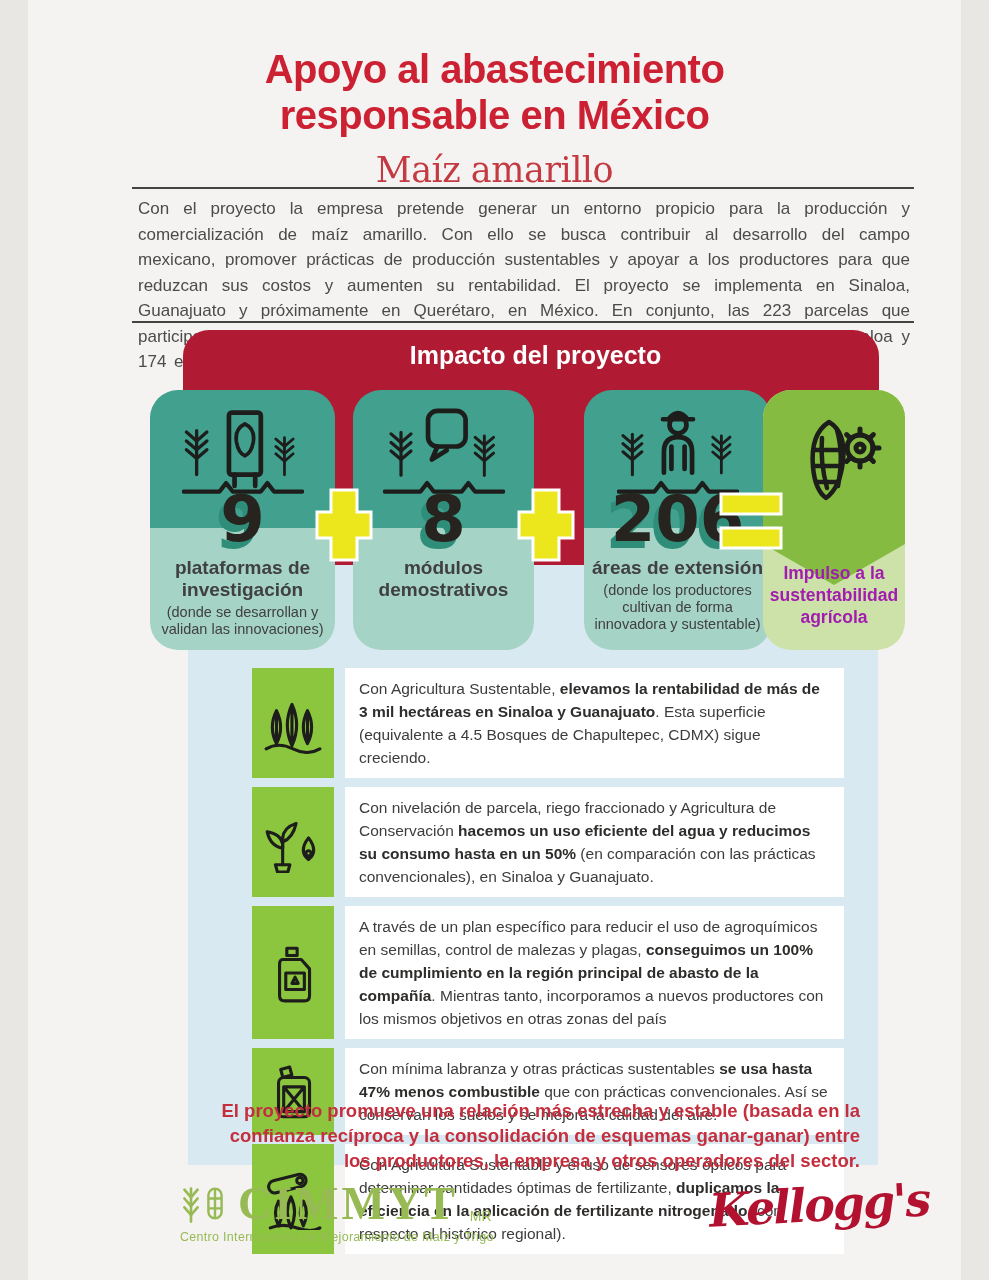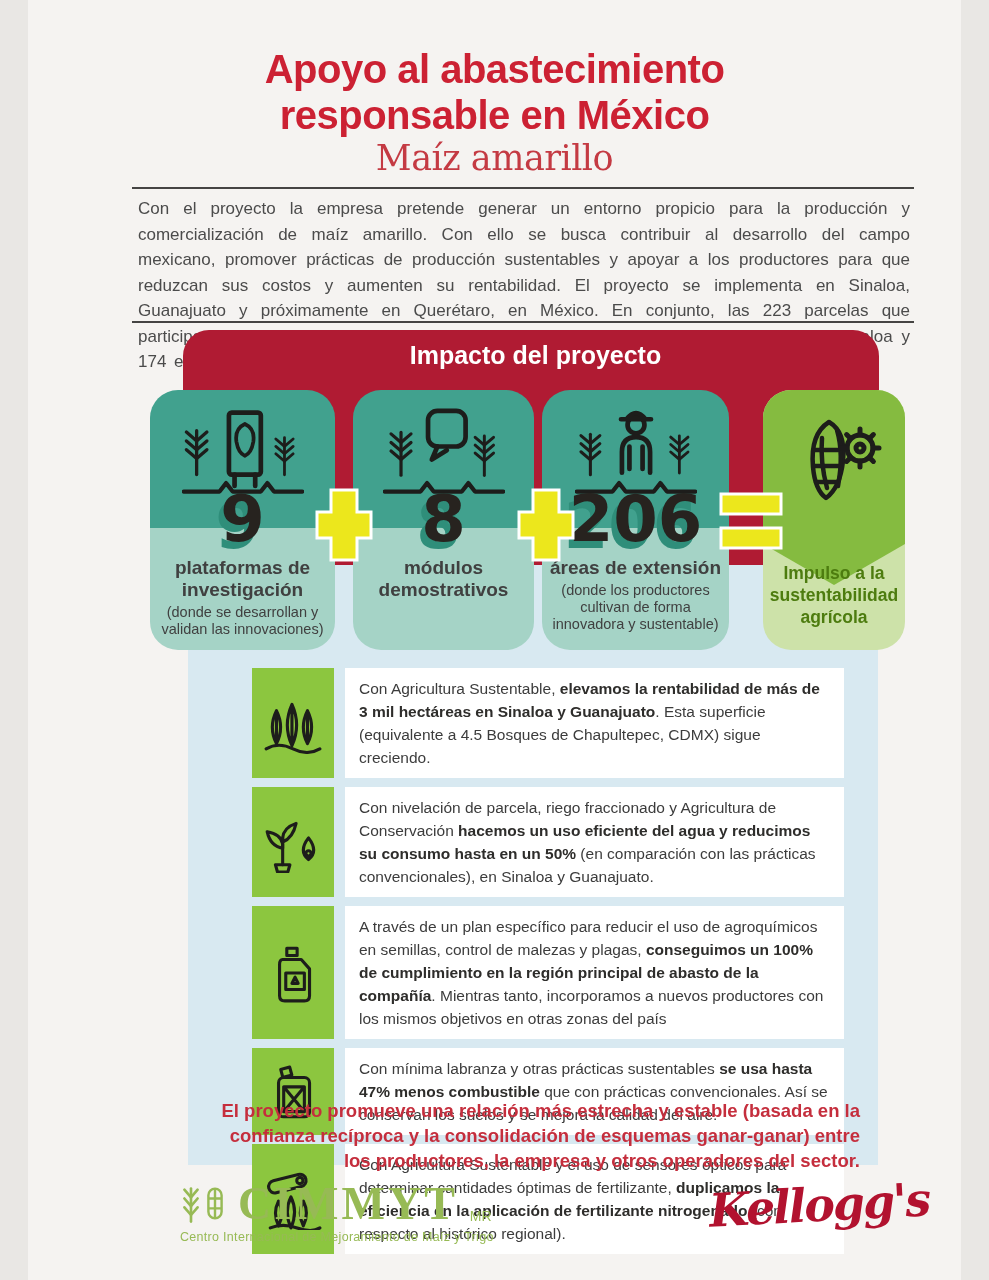--- a/index.html
+++ b/index.html
@@ -5,56 +5,56 @@
   html,body{margin:0;padding:0;}
   body{background:#e9e7e4;}
   .page{position:relative;width:933px;height:1280px;background:#f5f3f1;margin:0 auto;
         font-family:"Liberation Sans",sans-serif;overflow:hidden;}
 
   
   .header{position:absolute;top:46px;left:0;right:0;text-align:center;}
   .title{font-size:40px;line-height:46px;font-weight:bold;color:#cc2133;white-space:pre-line;
          letter-spacing:-0.5px;}
   .subtitle{font-family:"DejaVu Serif",serif;font-size:35px;line-height:40px;color:#c43a43;
-            margin-top:0;font-weight:normal;letter-spacing:-0.5px;}
+            margin-top:12px;font-weight:normal;letter-spacing:-0.5px;}
 
   .rule{position:absolute;left:104px;width:782px;height:2px;background:#454443;}
   .rule-top{top:187px;} .rule-bottom{top:321px;}
 
   .intro{position:absolute;top:196px;left:110px;width:772px;font-size:17px;line-height:25.5px;
          color:#4b4b4b;text-align:justify;word-spacing:3px;margin:0;}
 
   
   .banner{position:absolute;left:155px;top:330px;width:696px;height:235px;background:#b01b33;
           border-radius:26px 26px 0 0;text-align:center;color:#fff;}
   .banner-title{font-size:25px;font-weight:bold;margin-top:11px;margin-left:9px;}
   .banner-sub{font-size:14.5px;margin-top:5px;}
 
   .blue-panel{position:absolute;left:160px;top:565px;width:690px;height:600px;background:#d8e9f1;}
 
   
   .card{position:absolute;top:390px;height:260px;border-radius:28px;overflow:hidden;}
-  .card1{left:122px;width:185px;} .card2{left:325px;width:181px;} .card3{left:514px;width:187px;}
+  .card1{left:122px;width:185px;} .card2{left:325px;width:181px;} .card3{left:556px;width:187px;}
   .card4{left:735px;width:142px;background:#cde2a9;}
   .card-top{position:absolute;top:0;left:0;right:0;height:138px;background:#41a18e;
             display:flex;align-items:flex-start;justify-content:center;}
   .card-bottom{position:absolute;top:138px;left:0;right:0;bottom:0;background:#a5d3c6;}
   .card-icon{width:122px;height:100px;margin-top:14px;}
   .card-num{position:absolute;top:94px;left:0;right:0;text-align:center;z-index:2;
             font-family:"DejaVu Sans",sans-serif;font-weight:bold;font-size:64px;line-height:70px;
             color:#27231f;text-shadow:-5px 7px 0 #2f8e7a;}
   .card-text{position:absolute;top:167px;left:4px;right:4px;text-align:center;z-index:2;color:#404040;}
   .card-label{font-size:19px;line-height:22px;font-weight:bold;}
   .card-caption{font-size:14.5px;line-height:17px;margin-top:3px;}
   .card4-top{position:absolute;top:0;left:0;right:0;height:195px;background:#85bb40;
              clip-path:polygon(0 0,100% 0,100% 79%,50% 100%,0 79%);
              display:flex;align-items:flex-start;justify-content:center;}
   .card4-top svg{width:100px;height:100px;margin-top:22px;}
   .card4-label{position:absolute;top:172px;left:2px;right:2px;text-align:center;
-               font-size:17.5px;line-height:22px;font-weight:bold;color:#4d7c0f;z-index:2;}
+               font-size:17.5px;line-height:22px;font-weight:bold;color:#a21caf;z-index:2;}
 
   .op{position:absolute;z-index:3;}
   .op-p1{left:287px;top:488px;} .op-p2{left:489px;top:488px;}
   .op-eq{left:691px;top:492px;}
 
   
   .rows{position:absolute;left:201px;top:668px;width:615px;display:flex;flex-direction:column;gap:9px;}
   .row{display:flex;gap:11px;padding-left:23px;}
   .icon-box{width:82px;flex-shrink:0;background:#8cc63f;display:flex;align-items:center;justify-content:center;}
   .icon-box svg{width:62px;height:62px;}

